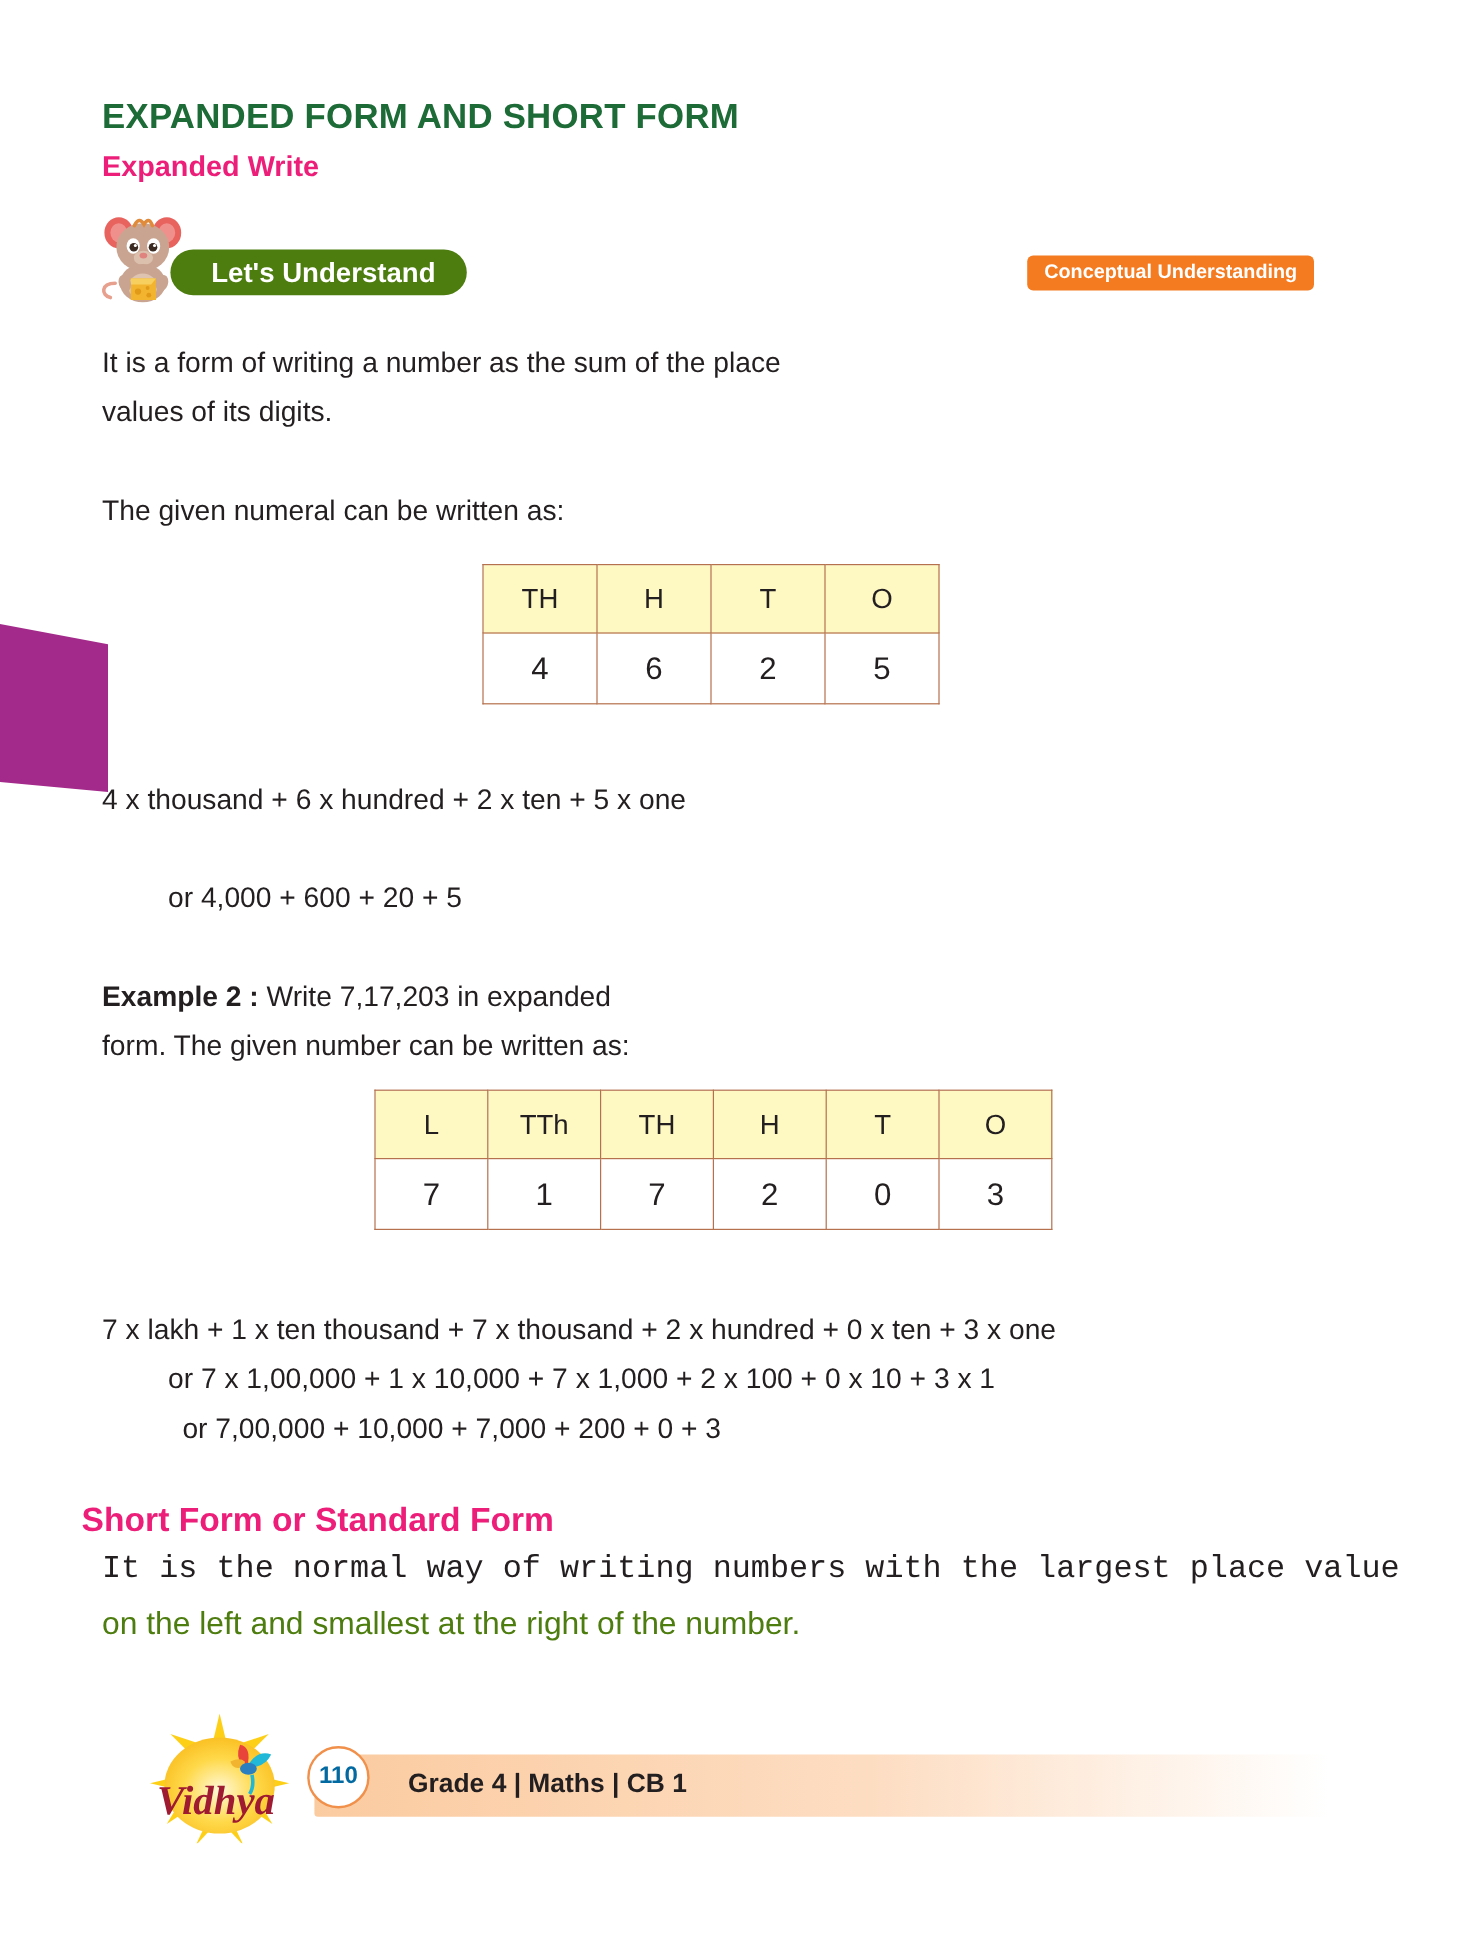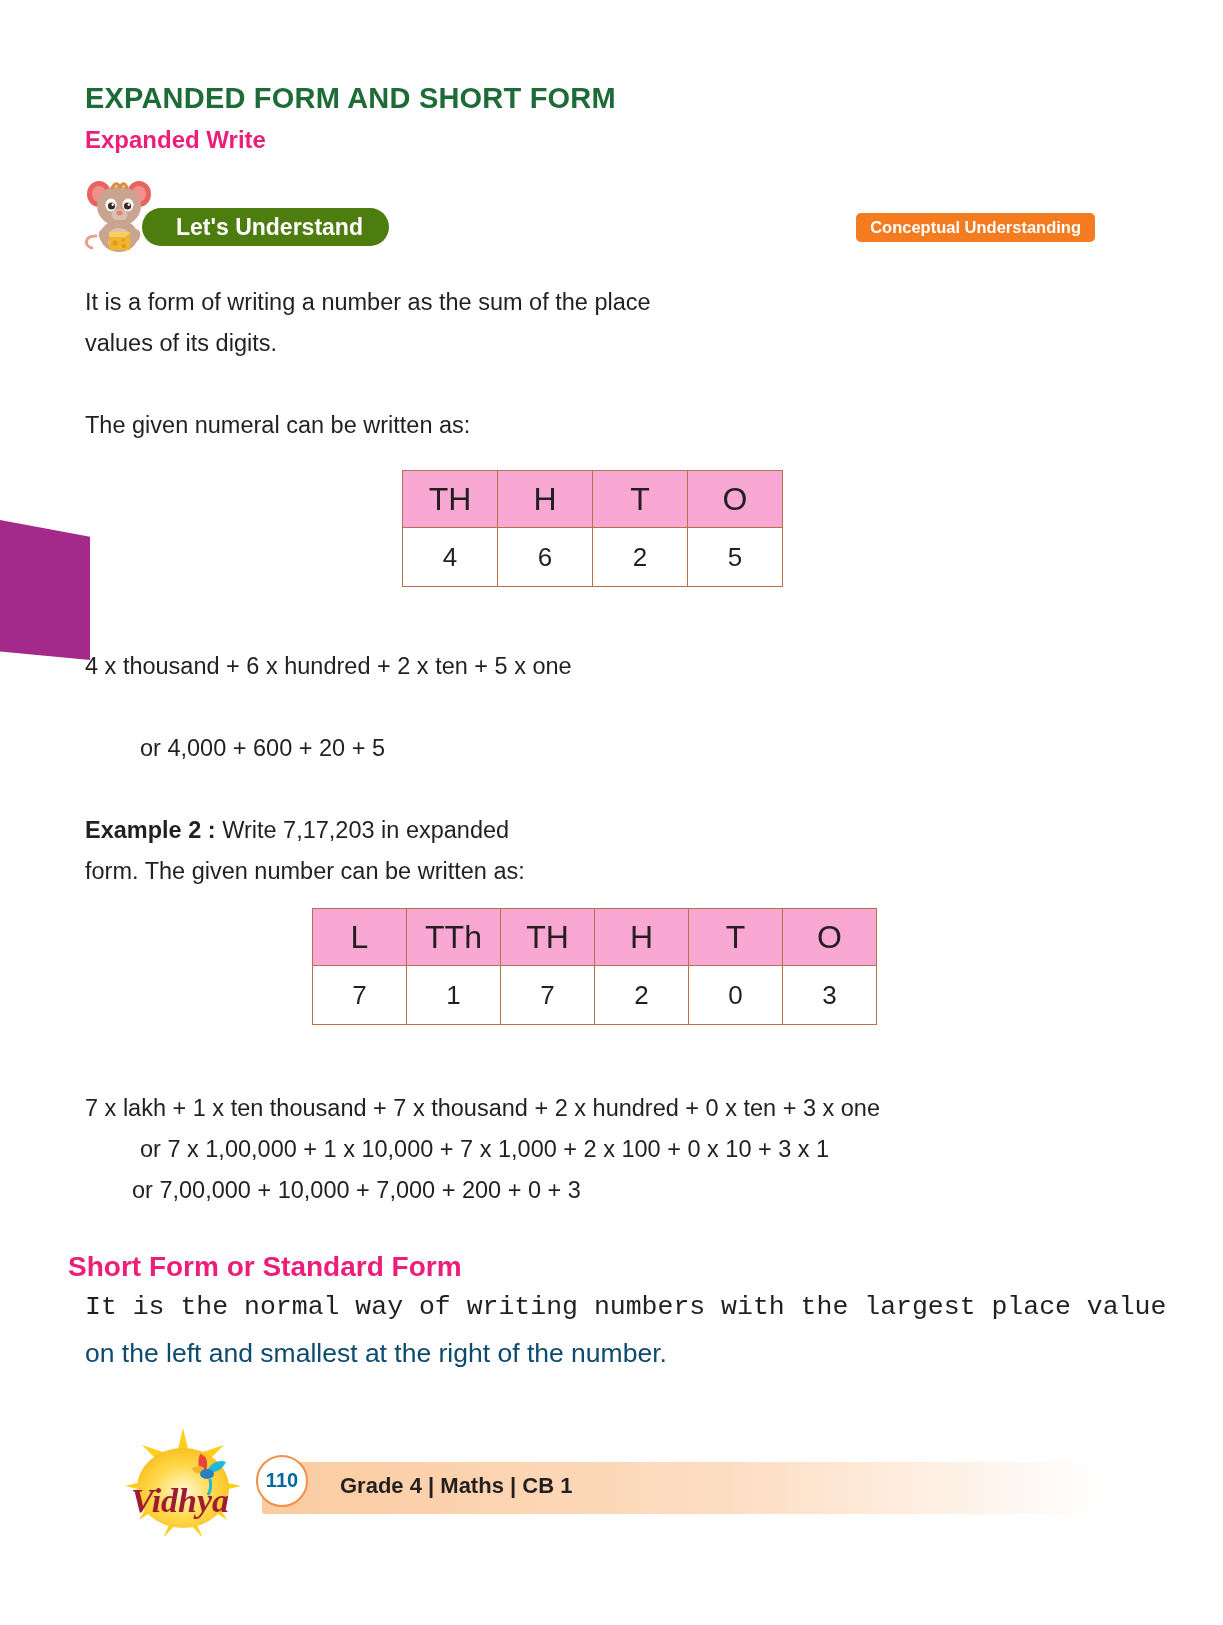--- a/index.html
+++ b/index.html
@@ -107,21 +107,21 @@
 
   .e1a { left: 85px;  top: 646px; }
   .e1b { left: 140px; top: 687px; }
   .e1c { left: 140px; top: 728px; }
 
   .t5 { left: 85px; top: 810px; }
   .t6 { left: 85px; top: 851px; }
 
   .e2a { left: 85px;  top: 1088px; }
   .e2b { left: 140px; top: 1129px; }
-  .e2c { left: 132px; top: 1170px; }
+  .e2c { left: 152px; top: 1170px; }
 
   .short-head {
     position: absolute;
     left: 68px;
     top: 1251px;
     font-size: 28px;
     font-weight: bold;
     color: #ec1e79;
     white-space: nowrap;
   }
@@ -132,41 +132,41 @@
     font-size: 26.5px;
     color: #231f20;
     white-space: nowrap;
     font-family: Liberation Mono, monospace;
   }
   .short-l2 {
     position: absolute;
     left: 85px;
     top: 1338px;
     font-size: 26.5px;
-    color: #0c4a6e;
+    color: #4d7c0f;
     white-space: nowrap;
   }
 
   
   .pv-table {
     position: absolute;
     border-collapse: collapse;
     table-layout: fixed;
   }
   .pv-table th, .pv-table td {
     border: 1px solid #b5714d;
     text-align: center;
     color: #231f20;
     font-weight: normal;
     font-family: "Liberation Sans", sans-serif;
   }
   .pv-table th {
-    background: #f9a8d4;
+    background: #fef9c3;
     height: 54px;
-    font-size: 32px;
+    font-size: 23px;
   }
   .pv-table td {
     background: #ffffff;
     height: 56px;
     font-size: 26px;
   }
 
   #table-1 { left: 402px; top: 470px; }
   #table-1 th, #table-1 td { width: 92px; }
 

